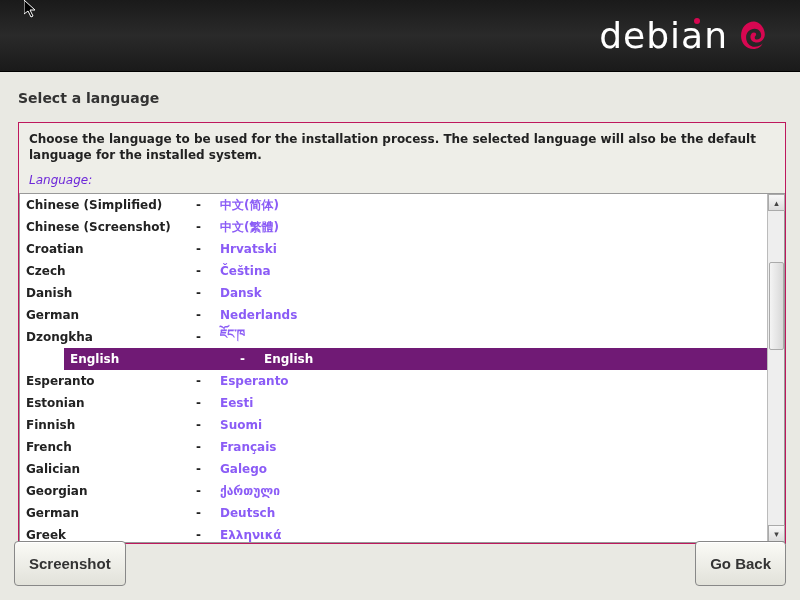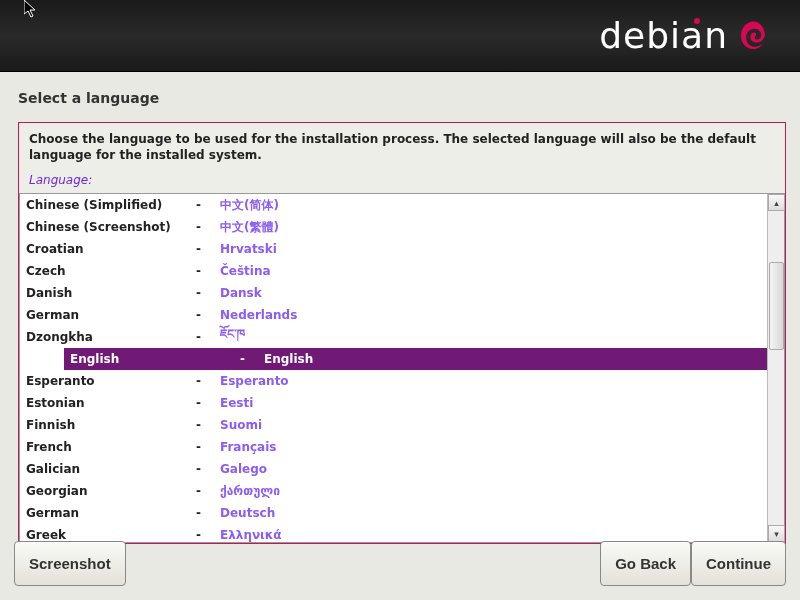--- a/index.html
+++ b/index.html
@@ -237,19 +237,18 @@
         <div class="scroll-btn down">▾</div>
       </div>
     </div>
   </div>
 </div>
 
 <div class="footer">
   <button class="btn">Screenshot</button>
   <div class="btn-group">
     <button class="btn">Go Back</button>
-    <button class="btn">Continue</button>
   </div>
 </div>
 
 <svg class="cursor" width="16" height="20">
   <path d="M0 0 L0 14 L4 11 L7 17 L9 16 L6 10 L11 10 Z" fill="#000" stroke="#fff" stroke-width="1"></path>
 </svg>
 
 </body></html>

